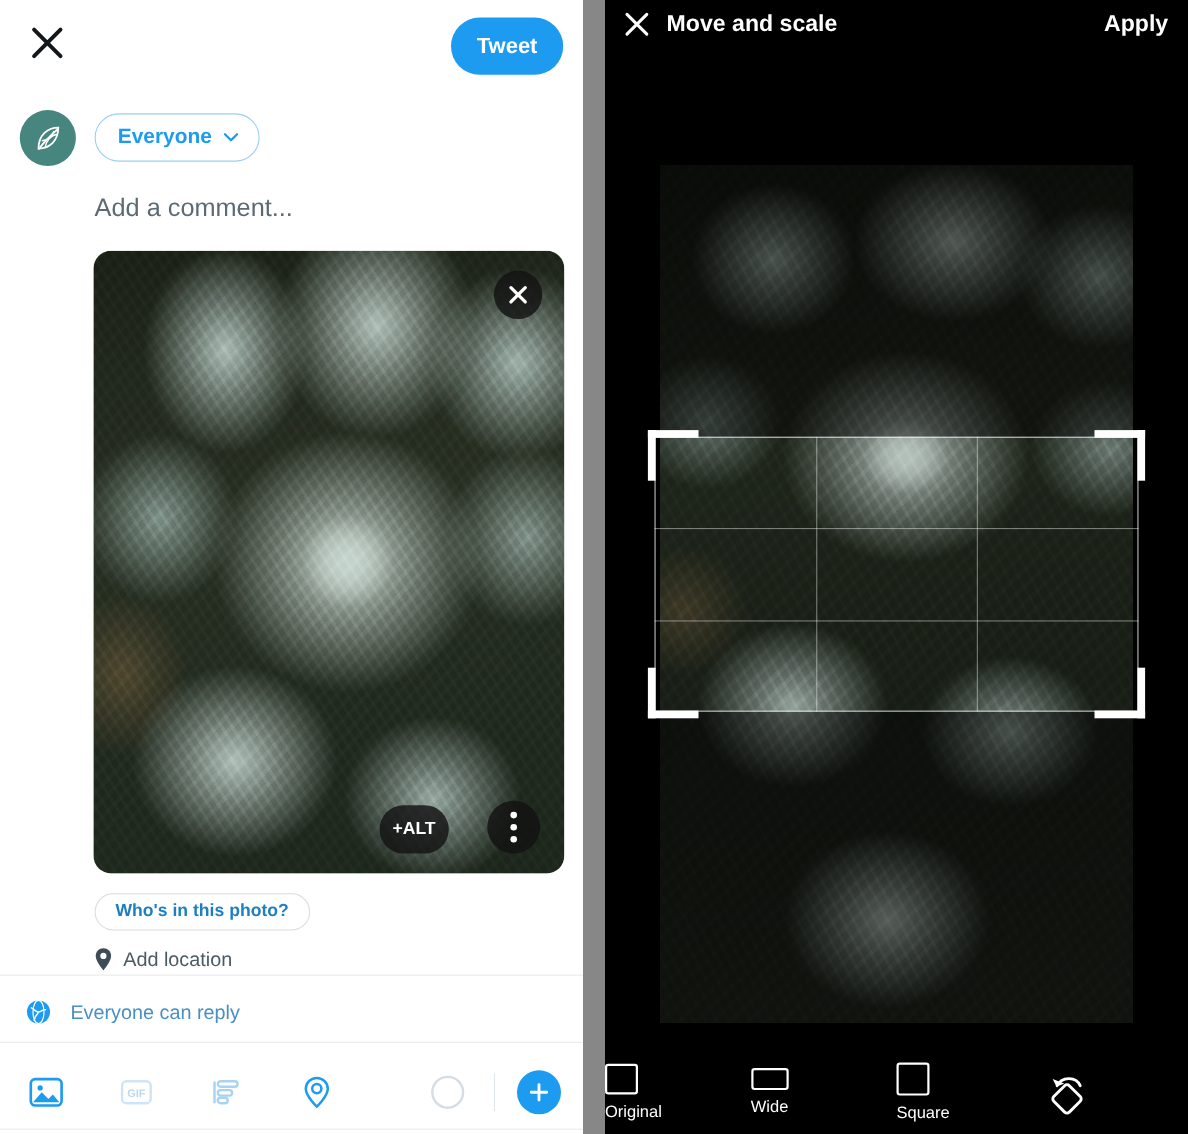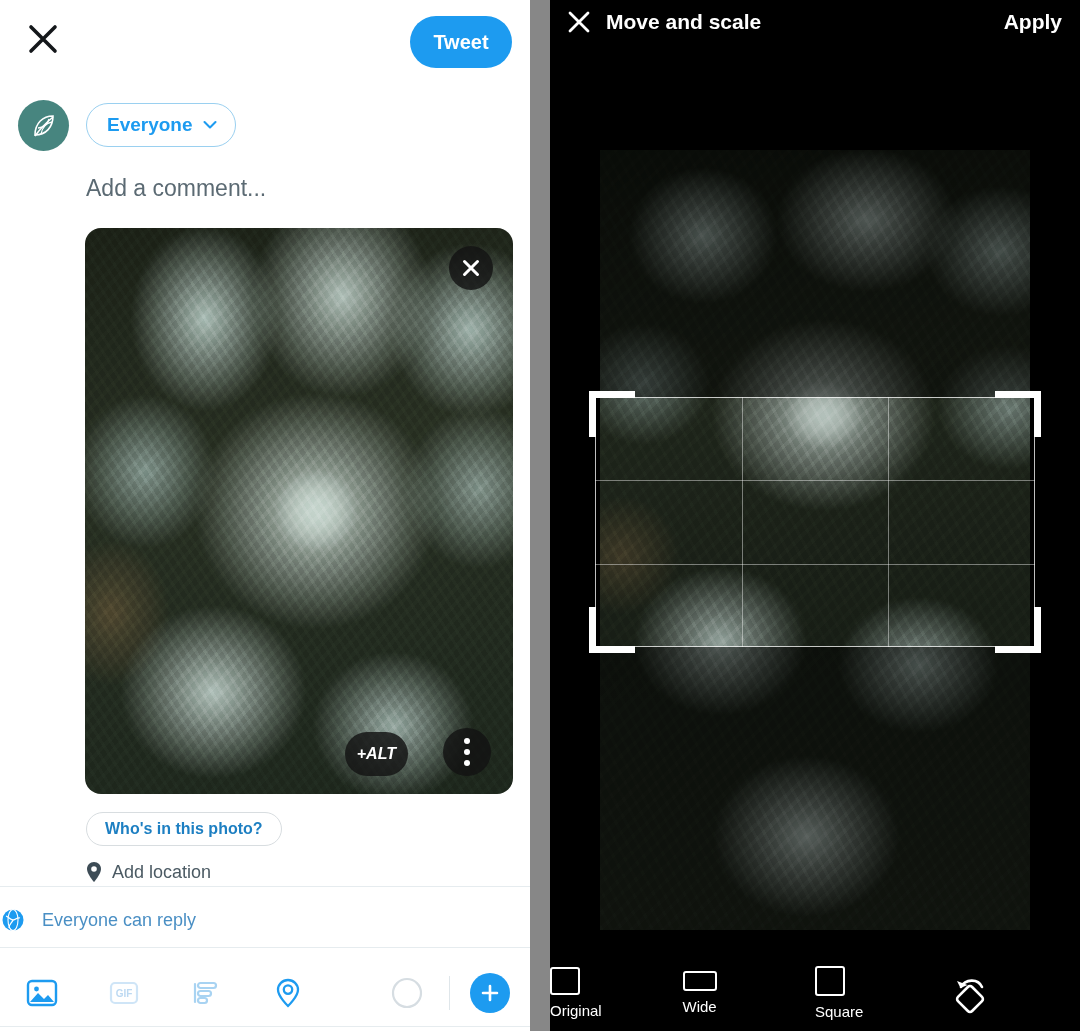--- a/index.html
+++ b/index.html
@@ -76,21 +76,20 @@
     line-height: 28px;
   }
 
   
   .photo-wrap {
     position: absolute;
     left: 85px; top: 228px;
     width: 428px; height: 566px;
     border-radius: 16px;
     overflow: hidden;
-    font-style: italic;
   }
   .succulent {
     position: absolute; inset: 0;
     background-color: #2c3a2a;
     background-image:
       radial-gradient(ellipse 120px 150px at 28% 16%, rgba(176,198,190,0.95), rgba(176,198,190,0) 62%),
       radial-gradient(ellipse 150px 170px at 60% 12%, rgba(190,209,201,0.9), rgba(190,209,201,0) 60%),
       radial-gradient(ellipse 130px 140px at 90% 18%, rgba(172,195,188,0.9), rgba(172,195,188,0) 62%),
       radial-gradient(ellipse 190px 185px at 54% 50%, rgba(197,214,206,0.97), rgba(197,214,206,0) 64%),
       radial-gradient(ellipse 60px 60px at 54% 50%, rgba(214,226,214,0.95), rgba(214,226,214,0) 70%),
@@ -161,20 +160,21 @@
 
   .hr { position: absolute; left: 0; width: 530px; height: 1px; background: #e6ecef; }
   .hr.a { top: 886px; }
   .hr.b { top: 947px; }
   .hr.c { top: 1026px; }
 
   .reply-row {
     position: absolute; left: 0; top: 895px;
     width: 530px; height: 50px;
     display: flex; align-items: center; gap: 16px;
+    padding-left: 22px;
     cursor: pointer;
   }
   .reply-row span.txt { color: #4a8fc4; font-size: 18px; }
 
   .bottom-bar {
     position: absolute; left: 0; top: 960px;
     width: 530px; height: 66px;
     display: flex; align-items: center;
     padding: 0 20px;
   }

